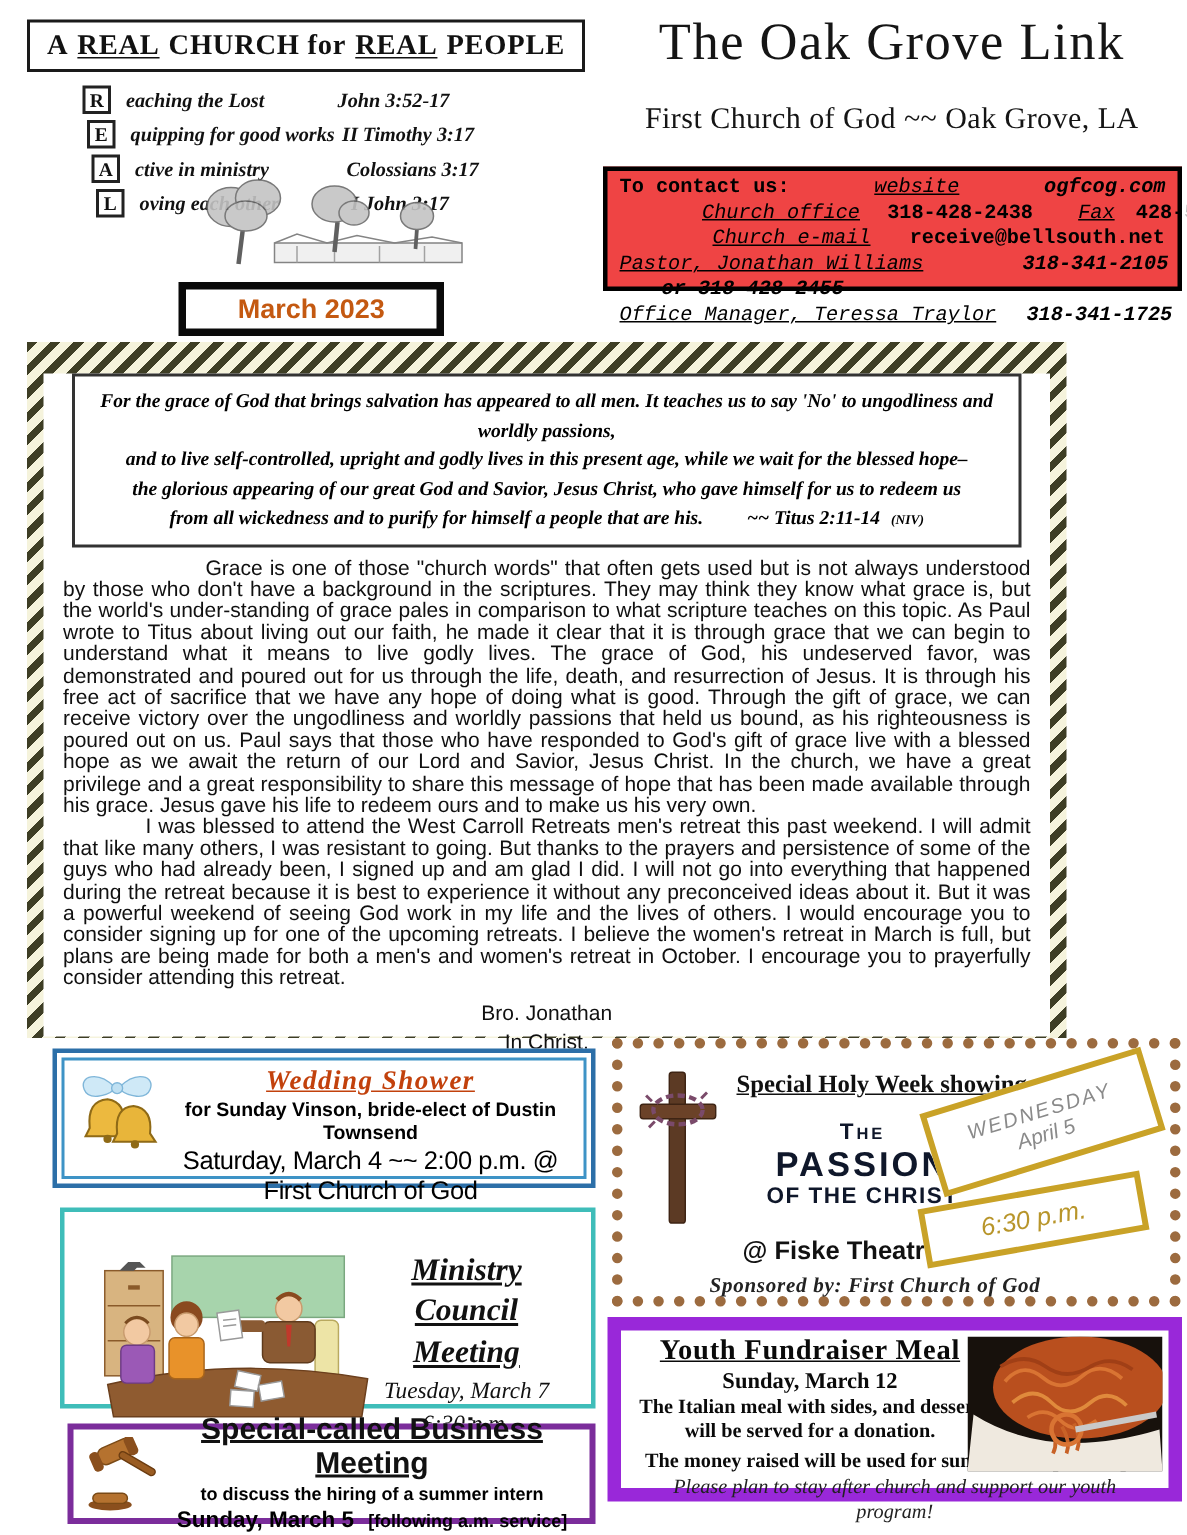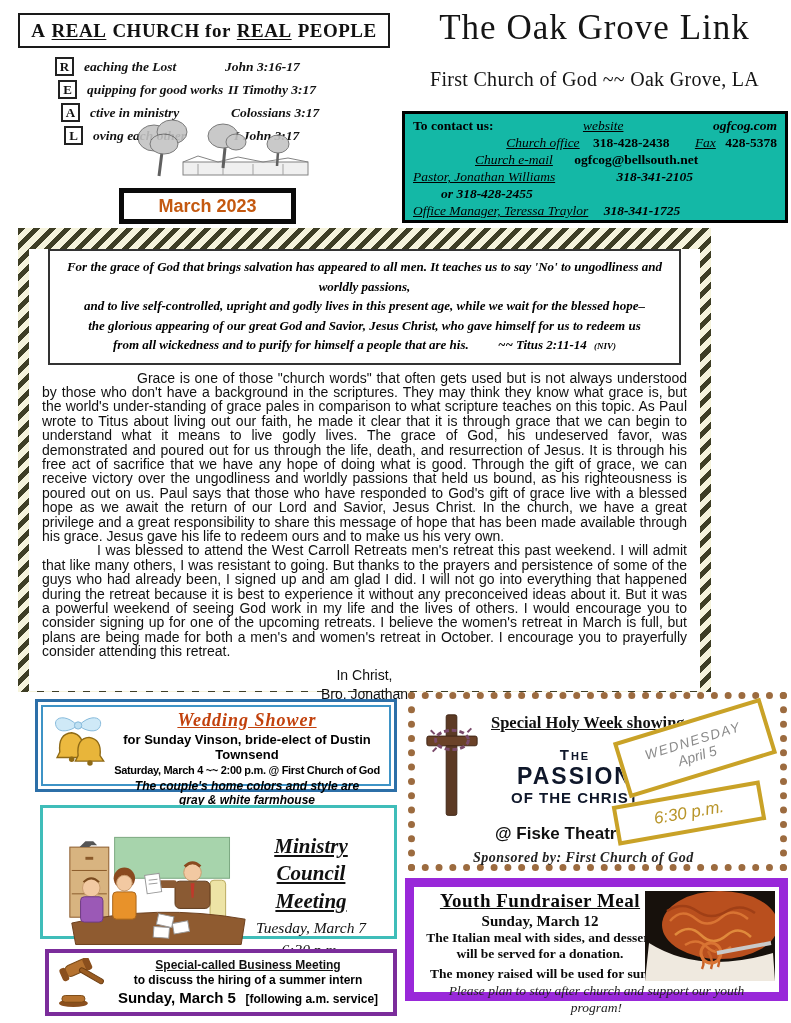--- a/index.html
+++ b/index.html
@@ -19,22 +19,22 @@
   .acr-ref { position:absolute; left:170px; font-family:"Liberation Serif", serif; font-weight:bold; font-style:italic; font-size:13.5px; color:#111; }
   .trees { position:absolute; left:128px; top:118px; width:190px; height:68px; }
   .march-box { position:absolute; left:119px; top:188px; width:177px; height:36px; border:5px solid #0a0a0a; background:#fff;
     display:flex; align-items:center; justify-content:center; font-weight:bold; font-size:18px; color:#C45911; }
 
   
   .masthead-title { position:absolute; left:398px; top:8px; width:393px; text-align:center;
     font-family:"Liberation Serif", serif; font-size:35px; letter-spacing:1px; color:#151515; }
   .masthead-sub { position:absolute; left:398px; top:68px; width:393px; text-align:center;
     font-family:"Liberation Serif", serif; font-size:20px; letter-spacing:.3px; color:#151515; }
-  .contact-box { position:absolute; left:402px; top:111px; width:386px; height:112px; border:3px solid #000;
-    background:#14b8a6; padding:3px 8px; font-family:Liberation Serif, serif; font-size:13.5px; color:#000; }
+  .contact-box { position:absolute; left:402px; top:111px; width:386px; height:83px; border:3px solid #000;
+    background:#ef4444; padding:3px 8px; font-family:Liberation Mono, monospace; font-size:13.5px; color:#000; }
   .contact-box .row { line-height:17px; white-space:nowrap; }
   .lbl { font-style:italic; text-decoration:underline; }
   .bld { font-weight:bold; }
   .bi  { font-weight:bold; font-style:italic; }
   .c-row1 { display:flex; justify-content:space-between; }
   .ind1 { padding-left:55px;text-align:right; }
   .ind2 { padding-left:62px; }
   .ind3 { padding-left:28px; }
 
   
@@ -51,38 +51,38 @@
   .closing { margin-top:7px; text-align:center; font-size:14px; line-height:1.35; color:#101010; }
 
   
   .ws-outer { position:absolute; left:35px; top:699px; width:362px; height:93px; border:3px solid #2C6FA8; background:#fff; padding:3px; }
   .ws-inner { width:100%; height:100%; border:2px solid #3E93C6; position:relative; padding:3px 6px 2px 6px; }
   .ws-bells { position:absolute; left:4px; top:2px; width:64px; height:64px; }
   .ws-content { margin-left:62px; text-align:center; }
   .ws-title { font-family:"Liberation Serif", serif; font-weight:bold; font-style:italic; font-size:18px;
     text-decoration:underline; letter-spacing:1px; color:#c2410c; }
   .ws-l1 { font-size:13px; font-weight:bold; margin-top:1px; }
-  .ws-l2 { font-size:11px; font-weight:bold; letter-spacing:-.3px; margin-top:2px; }
+  .ws-l2 { font-size:17px; font-weight:normal; letter-spacing:-.3px; margin-top:2px; }
   .ws-l3 { font-size:12px; font-weight:bold; font-style:italic; margin-top:3px; line-height:1.2; }
   .ws-l4 { font-size:12px; font-weight:bold; font-style:italic; line-height:1.2; }
 
   
   .mc-box { position:absolute; left:40px; top:805px; width:357px; height:134px; border:3px solid #3FBDB9;
     background:#fff; display:flex; padding:21px; }
   .mc-art { width:185px; height:118px; flex:none; }
   .mc-text { flex:1; text-align:center; padding-top:4px; font-family:"Liberation Serif", serif; color:#111; }
   .mc-t { font-size:21px; font-style:italic; font-weight:600; text-decoration:underline; line-height:1.3; }
   .mc-l { font-size:15.5px; font-style:italic; margin-top:4px; }
 
   
   .bm-box { position:absolute; left:45px; top:949px; width:352px; height:67px; border:4px solid #7B2D9B;
     background:#fff; display:flex; align-items:center; padding:2px 8px; }
   .bm-gavel { width:54px; height:50px; flex:none; }
   .bm-text { flex:1; text-align:center; }
-  .bm-title { font-size:12px; font-weight:bold; text-decoration:underline; color:#111; }
+  .bm-title { font-size:20px; font-weight:bold; text-decoration:underline; color:#111; }
   .bm-l1 { font-size:12px; font-weight:bold; margin-top:1px; }
   .bm-l2 { margin-top:2px; }
   .bm-l2 .main { font-size:15px; font-weight:bold; }
   .bm-l2 .note { font-size:12px; font-weight:bold; margin-left:5px; }
 
   
   .hw-box { position:absolute; left:408px; top:692px; width:379px; height:179px; border:7px dotted #9C6B3F; background:#fff; }
   .hw-cross { position:absolute; left:8px; top:10px; width:58px; height:118px; }
   .hw-heading { position:absolute; left:76px; top:14px; font-family:"Liberation Serif", serif; font-weight:bold;
     font-size:16.5px; text-decoration:underline; color:#111; }
@@ -123,21 +123,21 @@
     <span class="u">REAL</span>
     <span>CHURCH for</span>
     <span class="u">REAL</span>
     <span>PEOPLE</span>
   </div>
 
   <div class="acrostic">
     <div class="acr-row" style="margin-left:0">
       <span class="acr-letter">R</span>
       <span class="acr-phrase">eaching the Lost</span>
-      <span class="acr-ref">John 3:16-17</span>
+      <span class="acr-ref">John 3:52-17</span>
     </div>
     <div class="acr-row" style="margin-left:3px">
       <span class="acr-letter">E</span>
       <span class="acr-phrase">quipping for good works</span>
       <span class="acr-ref">II Timothy 3:17</span>
     </div>
     <div class="acr-row" style="margin-left:6px">
       <span class="acr-letter">A</span>
       <span class="acr-phrase">ctive in ministry</span>
       <span class="acr-ref">Colossians 3:17</span>
@@ -183,21 +183,21 @@
       <span class="bi">ogfcog.com</span>
     </div>
     <div class="row ind1">
       <span class="lbl">Church office</span>
       <span class="bld" style="margin-left:10px">318-428-2438</span>
       <span class="lbl" style="margin-left:22px">Fax</span>
       <span class="bld" style="margin-left:6px">428-5378</span>
     </div>
     <div class="row ind2">
       <span class="lbl">Church e-mail</span>
-      <span class="bld" style="margin-left:18px">ogfcog@bellsouth.net</span>
+      <span class="bld" style="margin-left:18px">receive@bellsouth.net</span>
     </div>
     <div class="row">
       <span class="lbl">Pastor, Jonathan Williams</span>
       <span class="bi" style="margin-left:58px">318-341-2105</span>
     </div>
     <div class="row ind3">
       <span class="bi">or  318-428-2455</span>
     </div>
     <div class="row">
       <span class="lbl">Office Manager, Teressa Traylor</span>
@@ -215,22 +215,22 @@
           <span>from all wickedness and to purify for himself a people that are his.</span>
           <span class="quote-attr">~~  Titus 2:11-14</span>
           <span class="quote-ver">(NIV)</span>
         </div>
       </div>
       <div class="letter-body">
         <p class="p1">Grace is one of those "church words" that often gets used but is not always understood by those who don't have a background in the scriptures.  They may think they know what grace is, but the world's under-standing of grace pales in comparison to what scripture teaches on this topic.  As Paul wrote to Titus about living out our faith, he made it clear that it is through grace that we can begin to understand what it means to live godly lives.  The grace of God, his undeserved favor, was demonstrated and poured out for us through the life, death, and resurrection of Jesus.  It is through his free act of sacrifice that we have any hope of doing what is good.  Through the gift of grace, we can receive victory over the ungodliness and worldly passions that held us bound, as his righteousness is poured out on us.  Paul says that those who have responded to God's gift of grace live with a blessed hope as we await the return of our Lord and Savior, Jesus Christ.  In the church, we have a great privilege and a great responsibility to share this message of hope that has been made available through his grace. Jesus gave his life to redeem ours and to make us his very own.</p>
         <p class="p2">I was blessed to attend the West Carroll Retreats men's retreat this past weekend. I will admit that like many others, I was resistant to going. But thanks to the prayers and persistence of some of the guys who had already been, I signed up and am glad I did. I will not go into everything that happened during the retreat because it is best to experience it without any preconceived ideas about it. But it was a powerful weekend of seeing God work in my life and the lives of others. I would encourage you to consider signing up for one of the upcoming retreats. I believe the women's retreat in March is full, but plans are being made for both a men's and women's retreat in October. I encourage you to prayerfully consider attending this retreat.</p>
       </div>
       <div class="closing">
+        <div>Bro. Jonathan</div>
         <div>In Christ,</div>
-        <div>Bro. Jonathan</div>
       </div>
     </div>
   </div>
 
   <div class="ws-outer">
     <div class="ws-inner">
       <svg class="ws-bells" viewBox="0 0 70 64">
         <path d="M32 14 C20 2 6 6 10 16 C13 24 26 21 32 16 Z" fill="#cfe9f7" stroke="#7fb6d9"></path>
         <path d="M36 14 C48 2 62 6 58 16 C55 24 42 21 36 16 Z" fill="#cfe9f7" stroke="#7fb6d9"></path>
         <circle cx="34" cy="15" r="4" fill="#bfe0f2" stroke="#7fb6d9"></circle>

